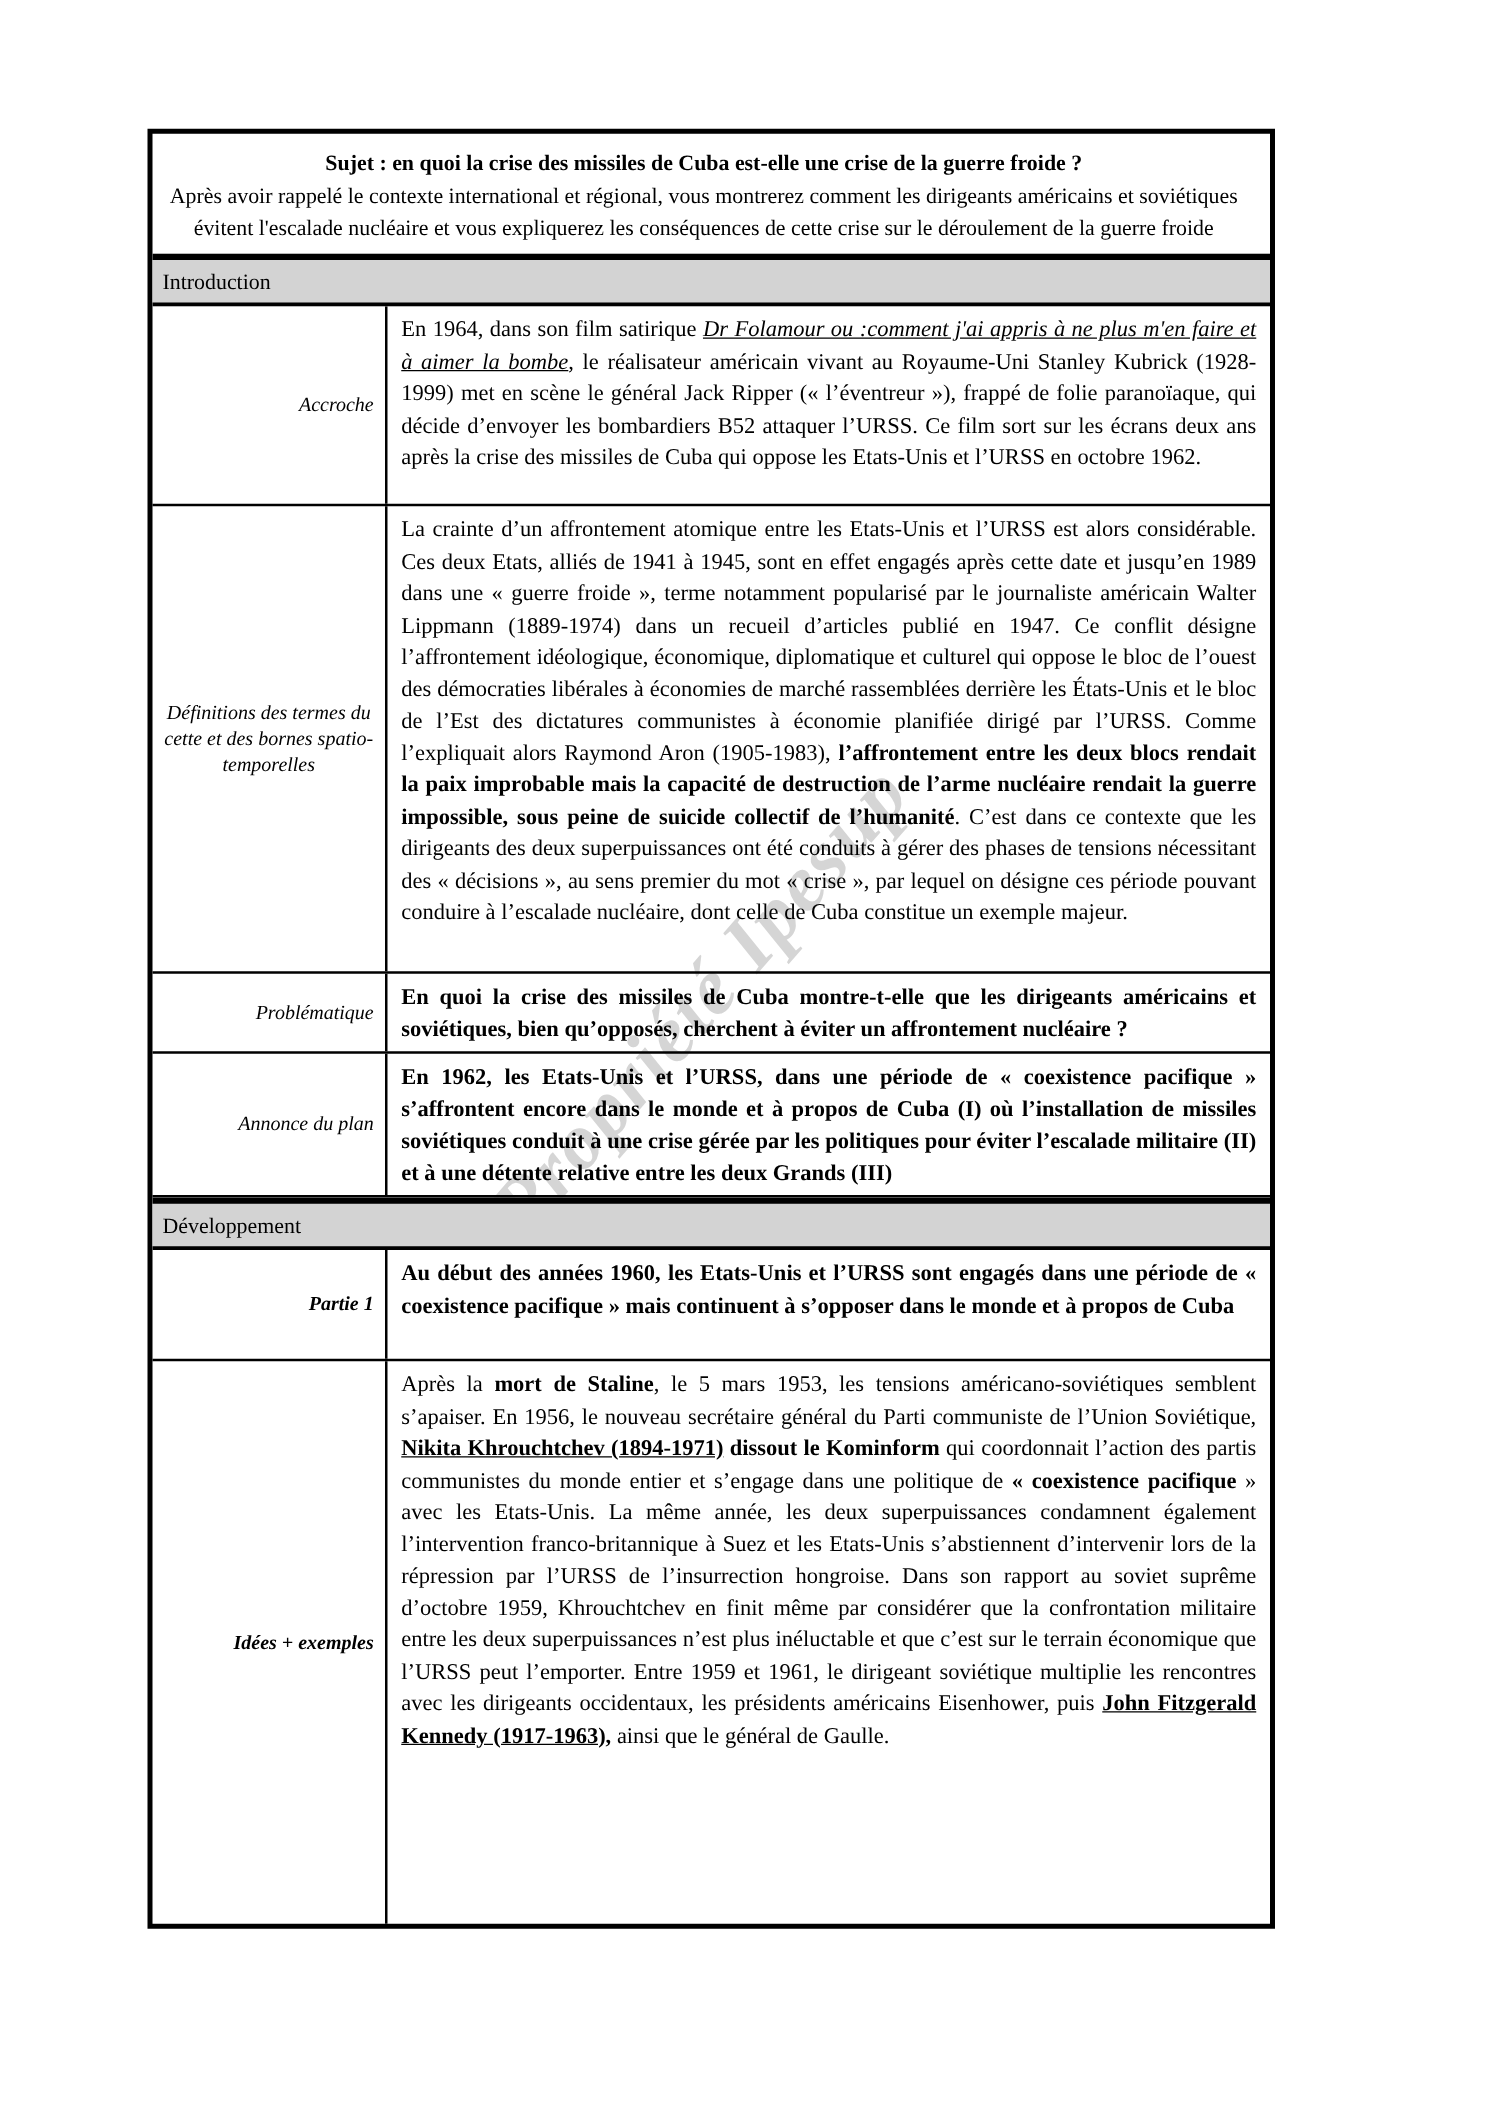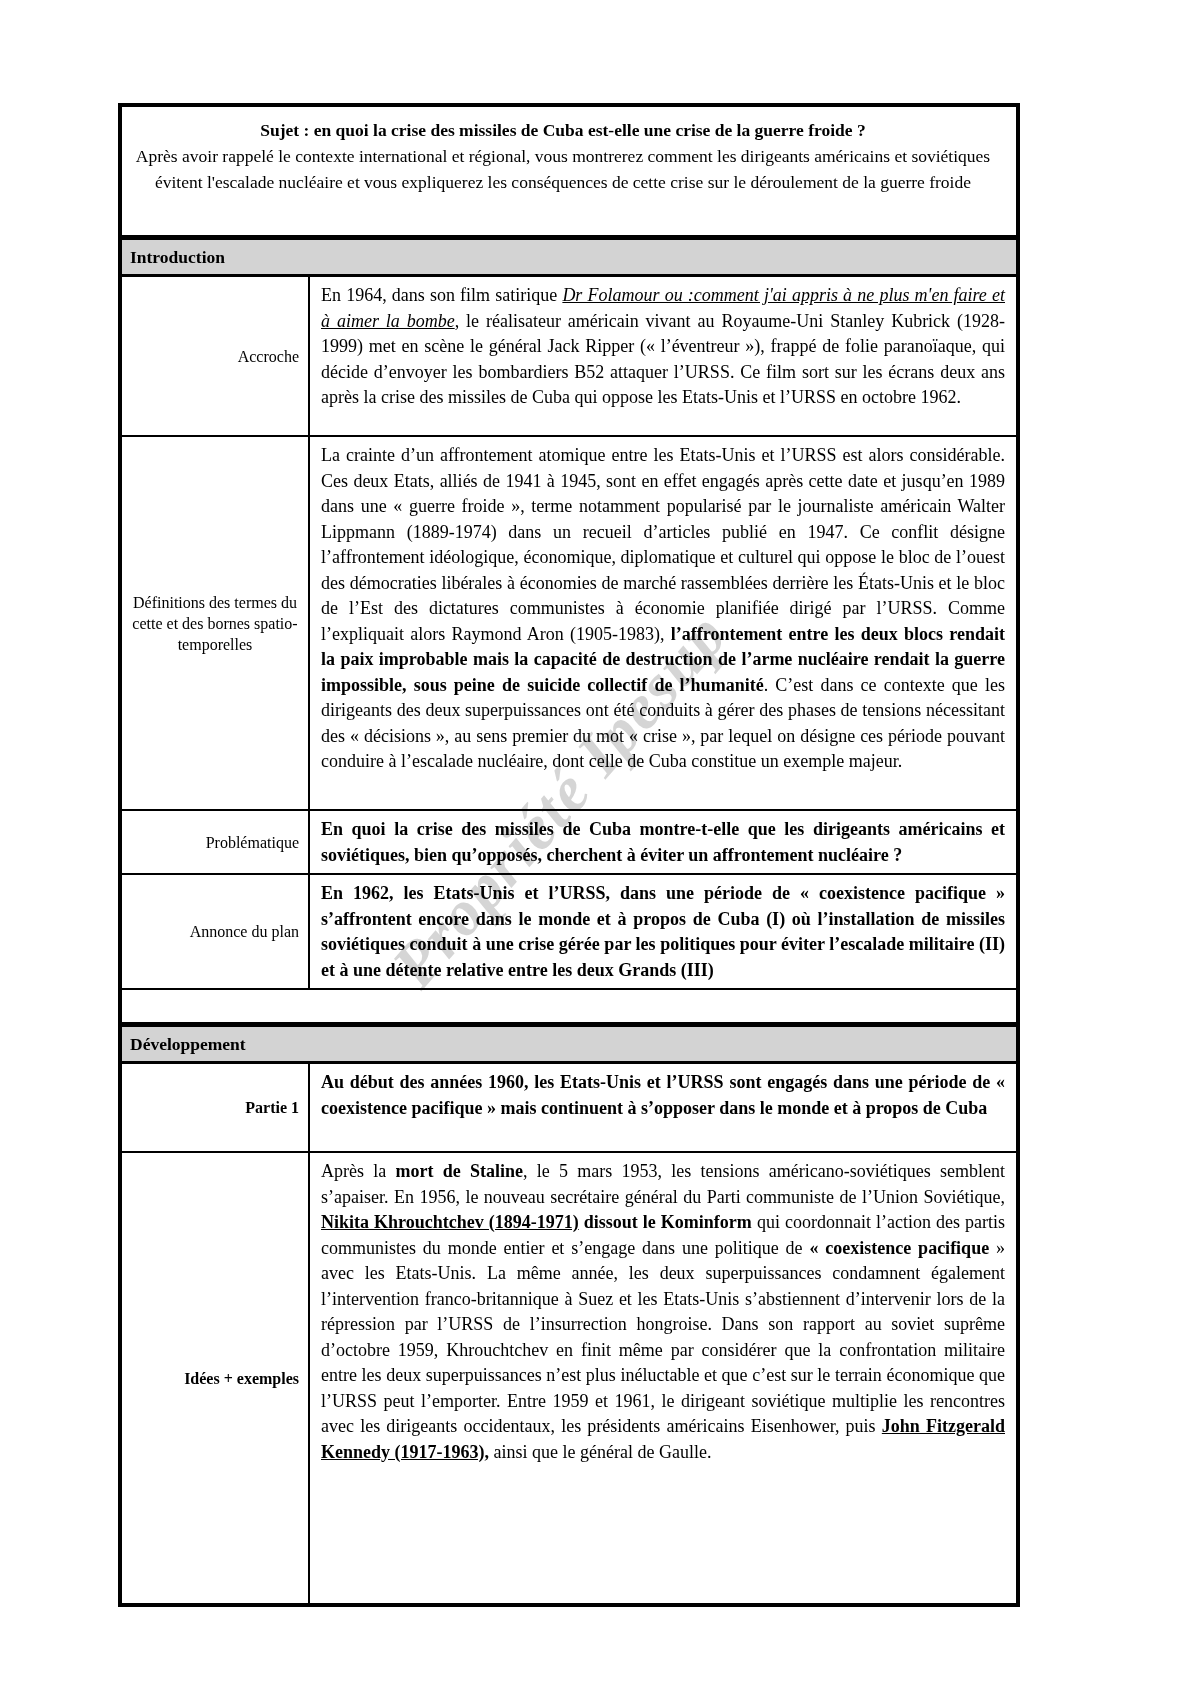--- a/index.html
+++ b/index.html
@@ -24,40 +24,40 @@
     text-align:center;
     font-size:17.5px;
     line-height:26px;
   }
   .subject .title{font-weight:bold;}
   
   .band{
     background:#d3d3d3;
     border-top:5px solid #000;
     border-bottom:3px solid #000;
-    font-weight:bold;
+    font-weight:normal;
     font-size:17.5px;
     padding:7px 8px 6px 8px;
-    margin-top:32px;
   }
   
   .trow{
     display:flex;
     border-bottom:2px solid #000;
     box-sizing:border-box;
   }
   .trow:last-child{border-bottom:none;}
   .tlabel{
     width:188px;
     min-width:188px;
     box-sizing:border-box;
     border-right:2px solid #000;
     display:flex;
     flex-direction:column;
     justify-content:center;
+    font-style:italic;
     font-size:16px;
     line-height:21px;
     text-align:right;
     padding:6px 9px;
   }
   .tlabel.center{text-align:center;}
   .tlabel.boldlab{font-weight:bold;padding-left:24px;}
   .tcell{
     flex:1;
     box-sizing:border-box;

